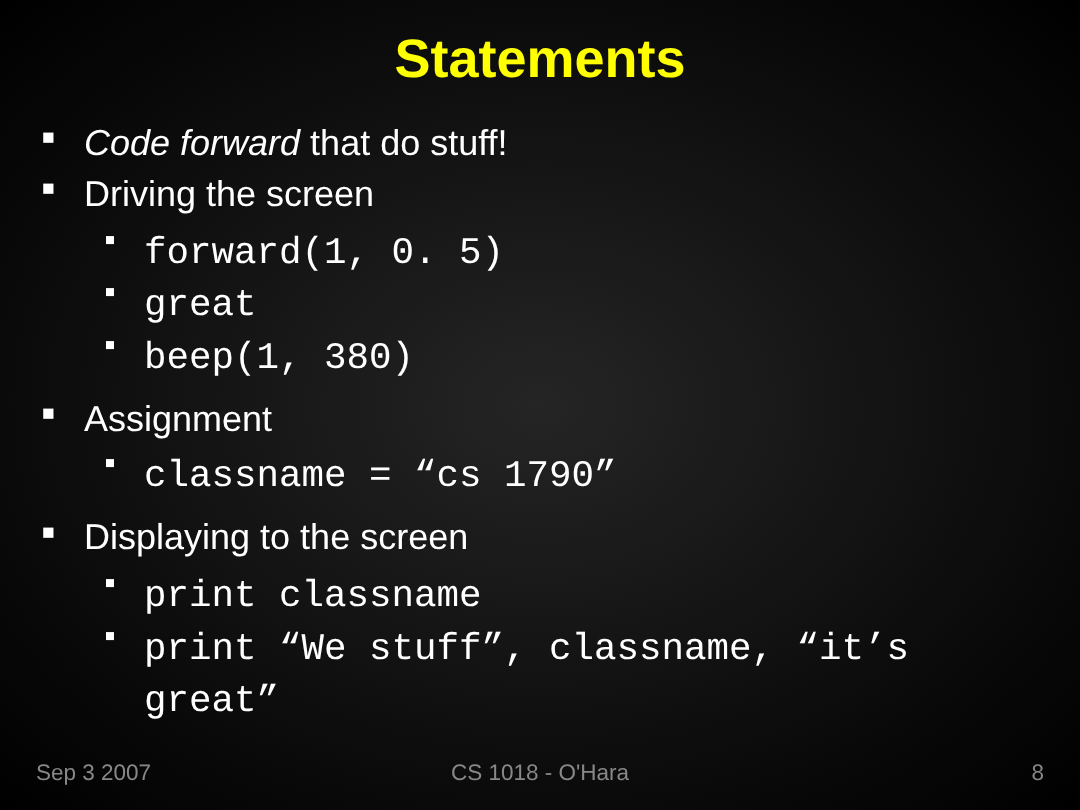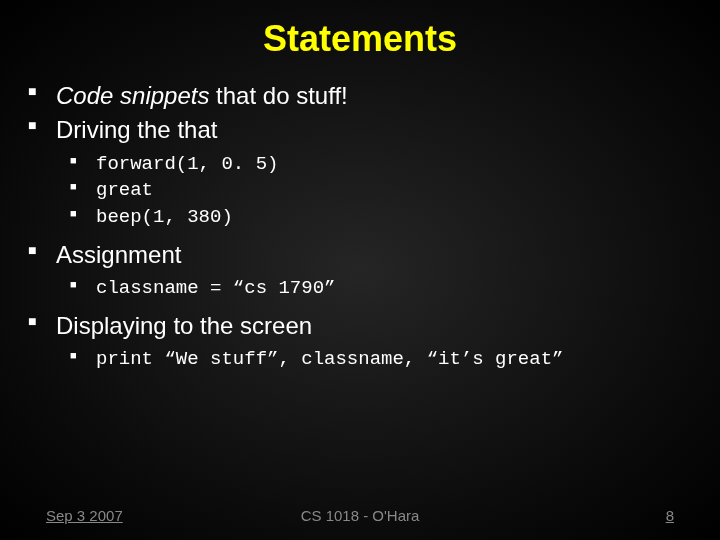--- a/index.html
+++ b/index.html
@@ -33,21 +33,21 @@
   .lvl1 > li::before {
     content: "■";
     position: absolute;
     left: 0;
     top: 2px;
     font-size: 14px;
     color: #fff;
   }
   .lvl2 { margin-top: 4px; margin-bottom: 8px; }
   .lvl2 > li {
-    font-size: 19px;
+    font-size: 25px;
     line-height: 1.4;
     padding-left: 26px;
     margin-left: 14px;
     position: relative;
     font-family: "Courier New", monospace;
   }
   .lvl2 > li::before {
     content: "■";
     position: absolute;
     left: 0;
@@ -58,54 +58,54 @@
   }
   .italic { font-style: italic; }
   .footer {
     position: absolute;
     bottom: 16px;
     left: 0;
     width: 100%;
     display: flex;
     justify-content: space-between;
     align-items: center;
-    padding: 0 46px;
+    padding: 0 24px;
     font-size: 15px;
     color: #888;
-    text-decoration: underline;
   }
   .footer-center {
     position: absolute;
     left: 50%;
     transform: translateX(-50%);
   }
 </style>
 </head>
 <body>
 
 <div class="slide">
   <div class="title">Statements</div>
 
   <div class="content">
     <ul class="lvl1">
-      <li><span class="italic">Code snippets</span><span> that do stuff!</span></li>
-      <li><span>Driving the that</span>
+      <li><span class="italic">Code forward</span><span> that do stuff!</span></li>
+      <li><span>Driving the screen</span>
         <ul class="lvl2">
           <li><span>forward(1, 0. 5)</span></li>
           <li><span>great</span></li>
           <li><span>beep(1, 380)</span></li>
         </ul>
       </li>
       <li><span>Assignment</span>
         <ul class="lvl2">
           <li><span>classname = “cs 1790”</span></li>
         </ul>
       </li>
       <li><span>Displaying to the screen</span>
         <ul class="lvl2">
+          <li><span>print classname</span></li>
           <li><span>print “We stuff”, classname, “it’s great”</span></li>
         </ul>
       </li>
     </ul>
   </div>
 
   <div class="footer">
     <span>Sep 3 2007</span>
     <span class="footer-center">CS 1018 - O'Hara</span>
     <span>8</span>

